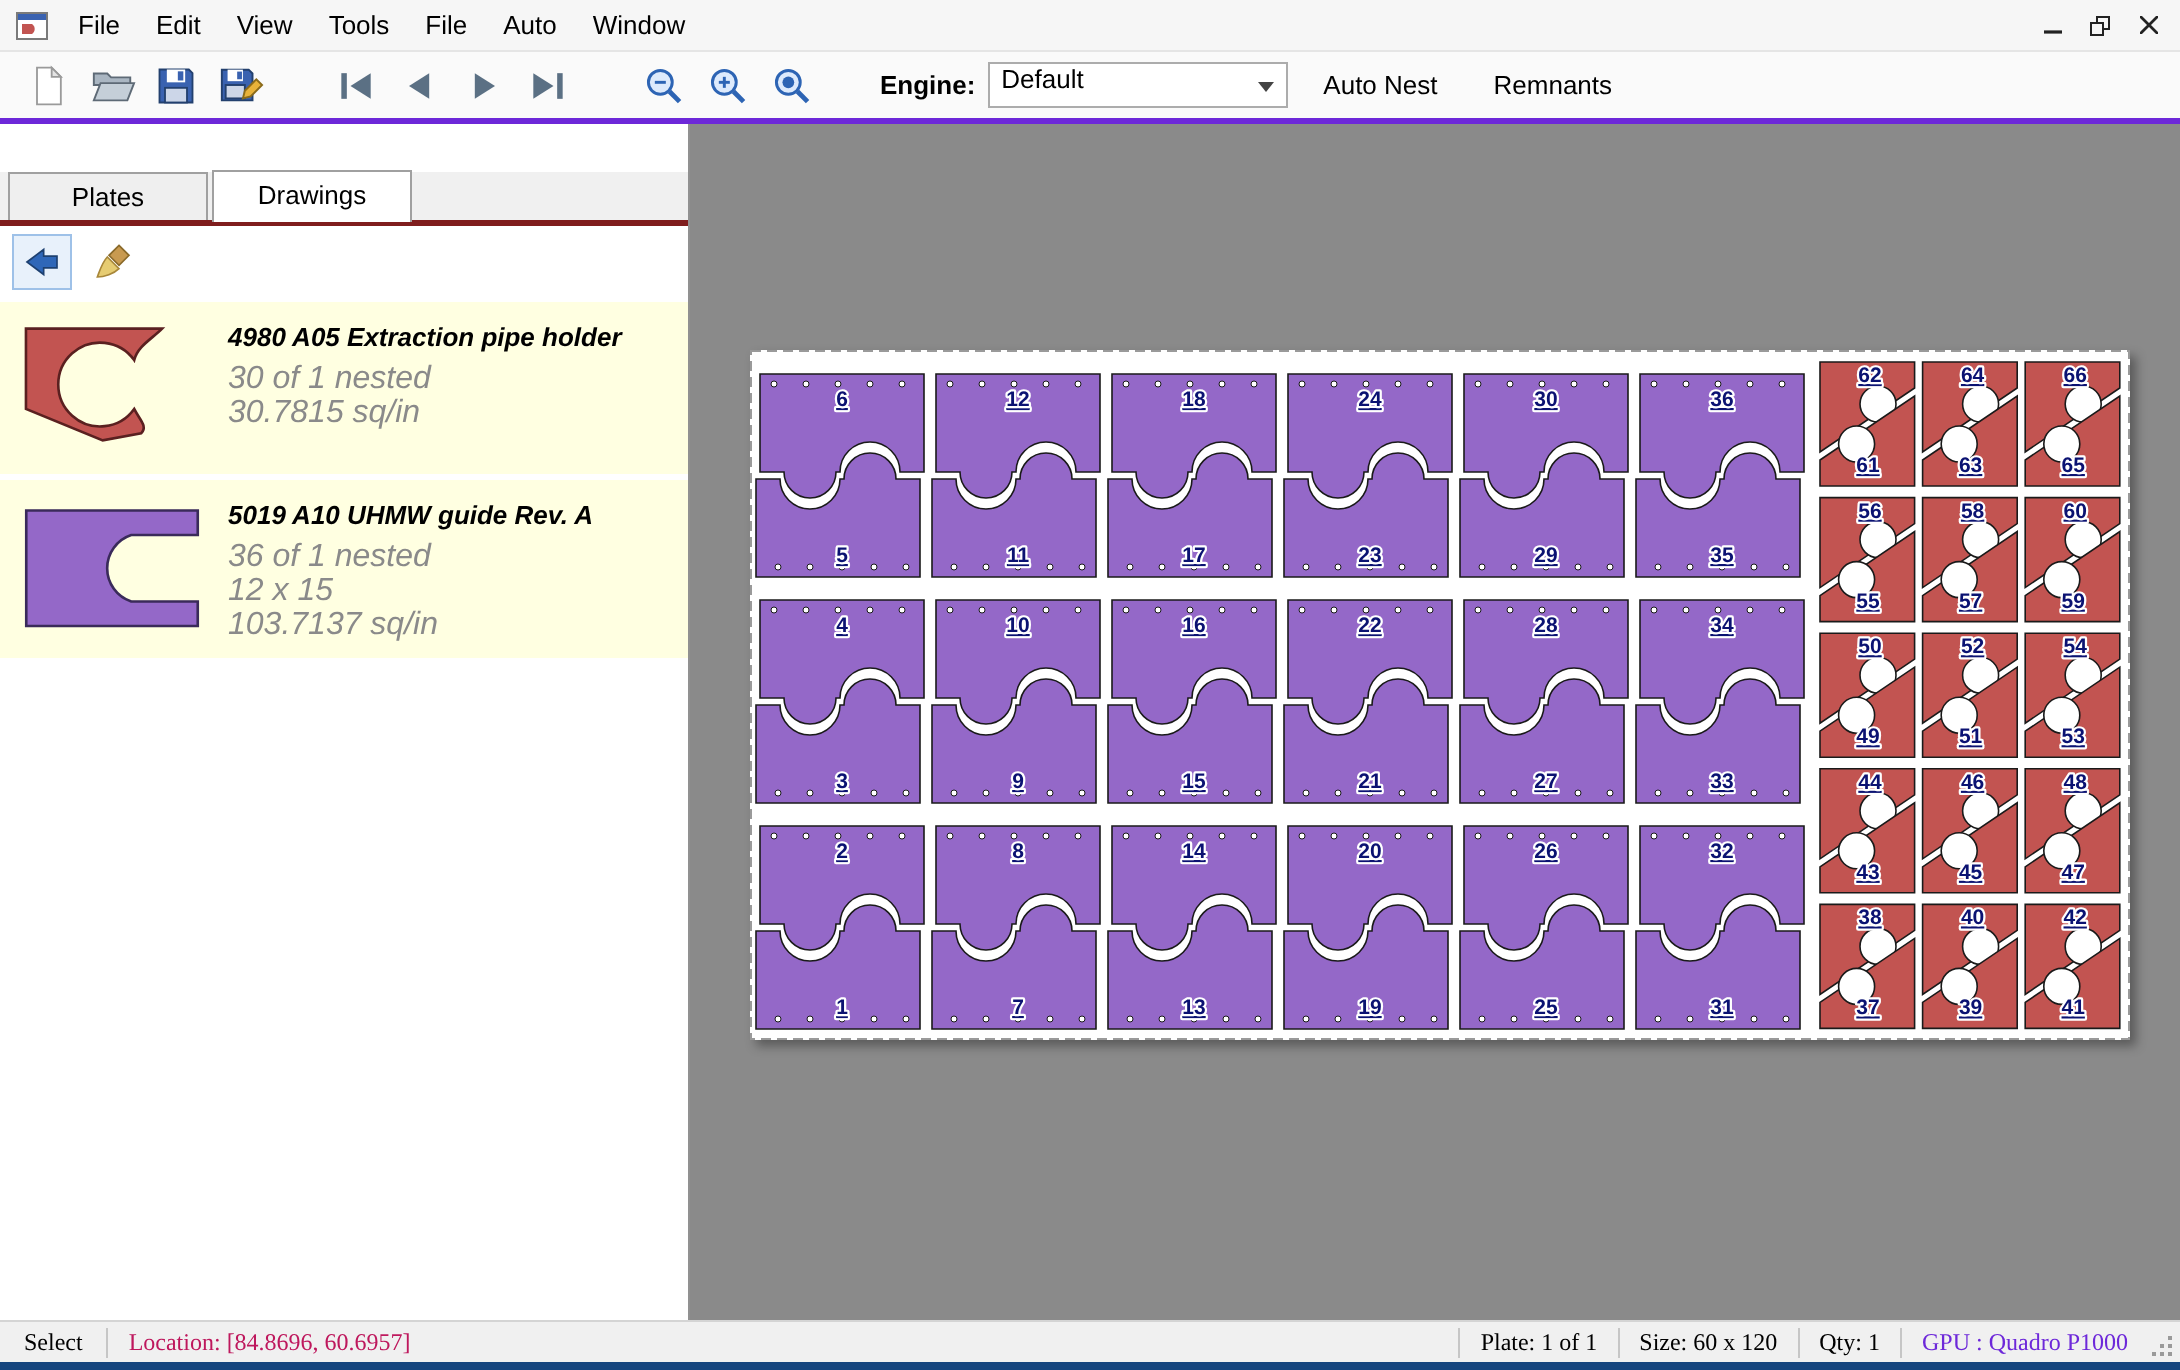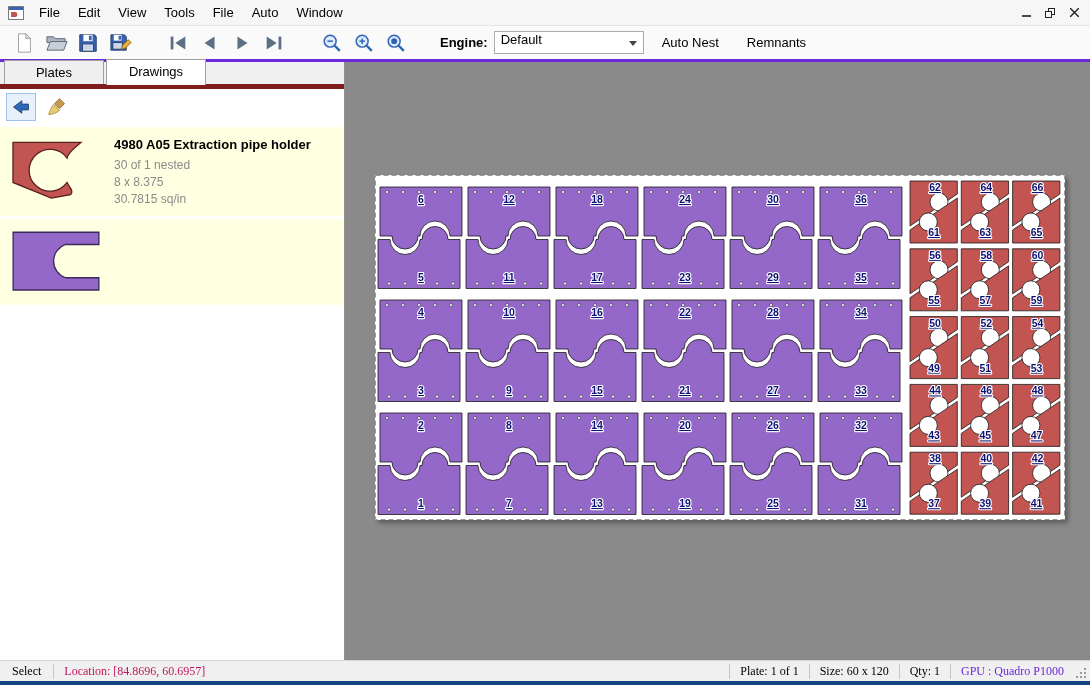--- a/index.html
+++ b/index.html
@@ -26,32 +26,32 @@
   .tgroup { display:flex; align-items:center; }
   .gap-lg { margin-left:26px; }
   .engine-label { font-weight:bold; font-size:13px; margin-left:28px; margin-right:6px; }
   .combo { width:150px; height:23px; background:#fff; border:1px solid #acacac; display:flex; font-size:13px; padding-left:6px; position:relative; }
   .combo-caret { position:absolute; right:6px; top:9px; width:0; height:0; border-left:4px solid transparent; border-right:4px solid transparent; border-top:5px solid #444; }
   .tool-label { font-size:13px; padding:6px 10px; margin-left:8px; }
 
   
   .main { flex:1; display:flex; min-height:0; }
   .sidebar { width:345px; background:#fff; border-right:1px solid #919191; display:flex; flex-direction:column; flex:none; }
-  .tabstrip { height:27px; background:#f0f0f0; display:flex; align-items:flex-end; padding:3px 0 0 2px; border-bottom:5px solid #7f1d1d; flex:none; }
+  .tabstrip { height:27px; background:#f0f0f0; display:flex; align-items:flex-end; padding:3px 0 0 2px; border-bottom:3px solid #7f1d1d; flex:none;margin-top:24px; }
   .tab { min-width:100px; text-align:center; font-size:13px; padding:4px 6px; background:#efefef; border:1px solid #a0a0a0; border-bottom:none; margin-left:2px; color:#000; }
   .tab.active { background:#fff; margin-bottom:-1px; padding-bottom:6px; }
   .side-tools { height:36px; background:#fff; display:flex; align-items:center; gap:6px; padding-left:6px; flex:none; }
   .side-tool-btn { width:30px; height:28px; display:flex; align-items:center; justify-content:center; border:1px solid transparent; }
   .side-tool-btn.selected { border:1px solid #9ec1e8; background:#e8f1fb; }
   .drawing-list { flex:1; background:#fff; overflow:hidden; padding-top:2px; }
   .drawing-item { display:flex; background:#ffffe1; padding:8px 8px 8px 6px; margin-bottom:3px; min-height:84px; }
   .thumb { width:108px; flex:none; display:flex; align-items:center; }
-  .meta { flex:1; padding-top:2px; }
+  .meta { flex:1; padding-top:2px;font-style:italic; }
   .meta .title { font-weight:bold; font-size:13px; color:#000; margin-bottom:5px; }
-  .meta .sub { font-size:12px; color:#8a8a8a; line-height:17px; }
+  .meta .sub { font-size:16px; color:#8a8a8a; line-height:17px; }
 
   .canvas { flex:1; position:relative; background:#8a8a8a; overflow:hidden; }
   .plate { position:absolute; left:30px; top:113px; width:690px; height:345px; background:#fff; box-shadow:3px 3px 5px rgba(0,0,0,0.35); }
   #nest-svg { position:absolute; left:0; top:0; width:100%; height:100%; }
   .pn { font-family:"Liberation Sans", sans-serif; font-size:10.5px; font-weight:bold; text-anchor:middle;
         text-decoration:underline; paint-order:stroke; stroke:#ffffff; stroke-width:2.2px; stroke-linejoin:round; }
 
   
   .statusbar { height:21px; background:#f0f0f0; border-top:1px solid #d4d4d4; display:flex; align-items:center; font-size:12px; color:#000; flex:none;font-family:Liberation Serif, serif; }
   .ssep { width:1px; height:15px; background:#c6c6c6; flex:none; }
@@ -218,30 +218,35 @@
 
         <div class="drawing-item">
           <div class="thumb">
             <svg width="96" height="70" viewBox="0 0 110 80">
               <path stroke="#5a2020" stroke-width="1.5" d="M8,6 L86,6 C80,12 72,16 70,24 A24,24 0 1 0 70,52 C73,58 78,62 74,66 L52,70 L8,52 Z" fill="#c25451"></path>
             </svg>
           </div>
           <div class="meta">
             <div class="title">4980 A05 Extraction pipe holder</div>
             <div class="sub">30 of 1 nested</div>
-            <div class="sub">8 x 8.375</div>
             <div class="sub">30.7815 sq/in</div>
           </div>
         </div>
 
         <div class="drawing-item">
           <div class="thumb">
             <svg width="100" height="70" viewBox="0 0 110 80">
               <path stroke="#3a2a5a" stroke-width="1.5" d="M6,6 H104 V20 H66 A20,20 0 0 0 66,58 H104 V72 H6 Z" fill="#9468c8"></path>
             </svg>
+          </div>
+          <div class="meta">
+            <div class="title">5019 A10 UHMW guide Rev. A</div>
+            <div class="sub">36 of 1 nested</div>
+            <div class="sub">12 x 15</div>
+            <div class="sub">103.7137 sq/in</div>
           </div>
         </div>
 
       </div>
     </div>
 
     <div class="canvas">
       <div class="plate">
         <svg id="nest-svg" viewBox="0 0 690 345">
             <rect x="0.5" y="0.5" width="689" height="344" fill="#ffffff" stroke="#9a9a9a" stroke-width="1" stroke-dasharray="5 3"></rect>

